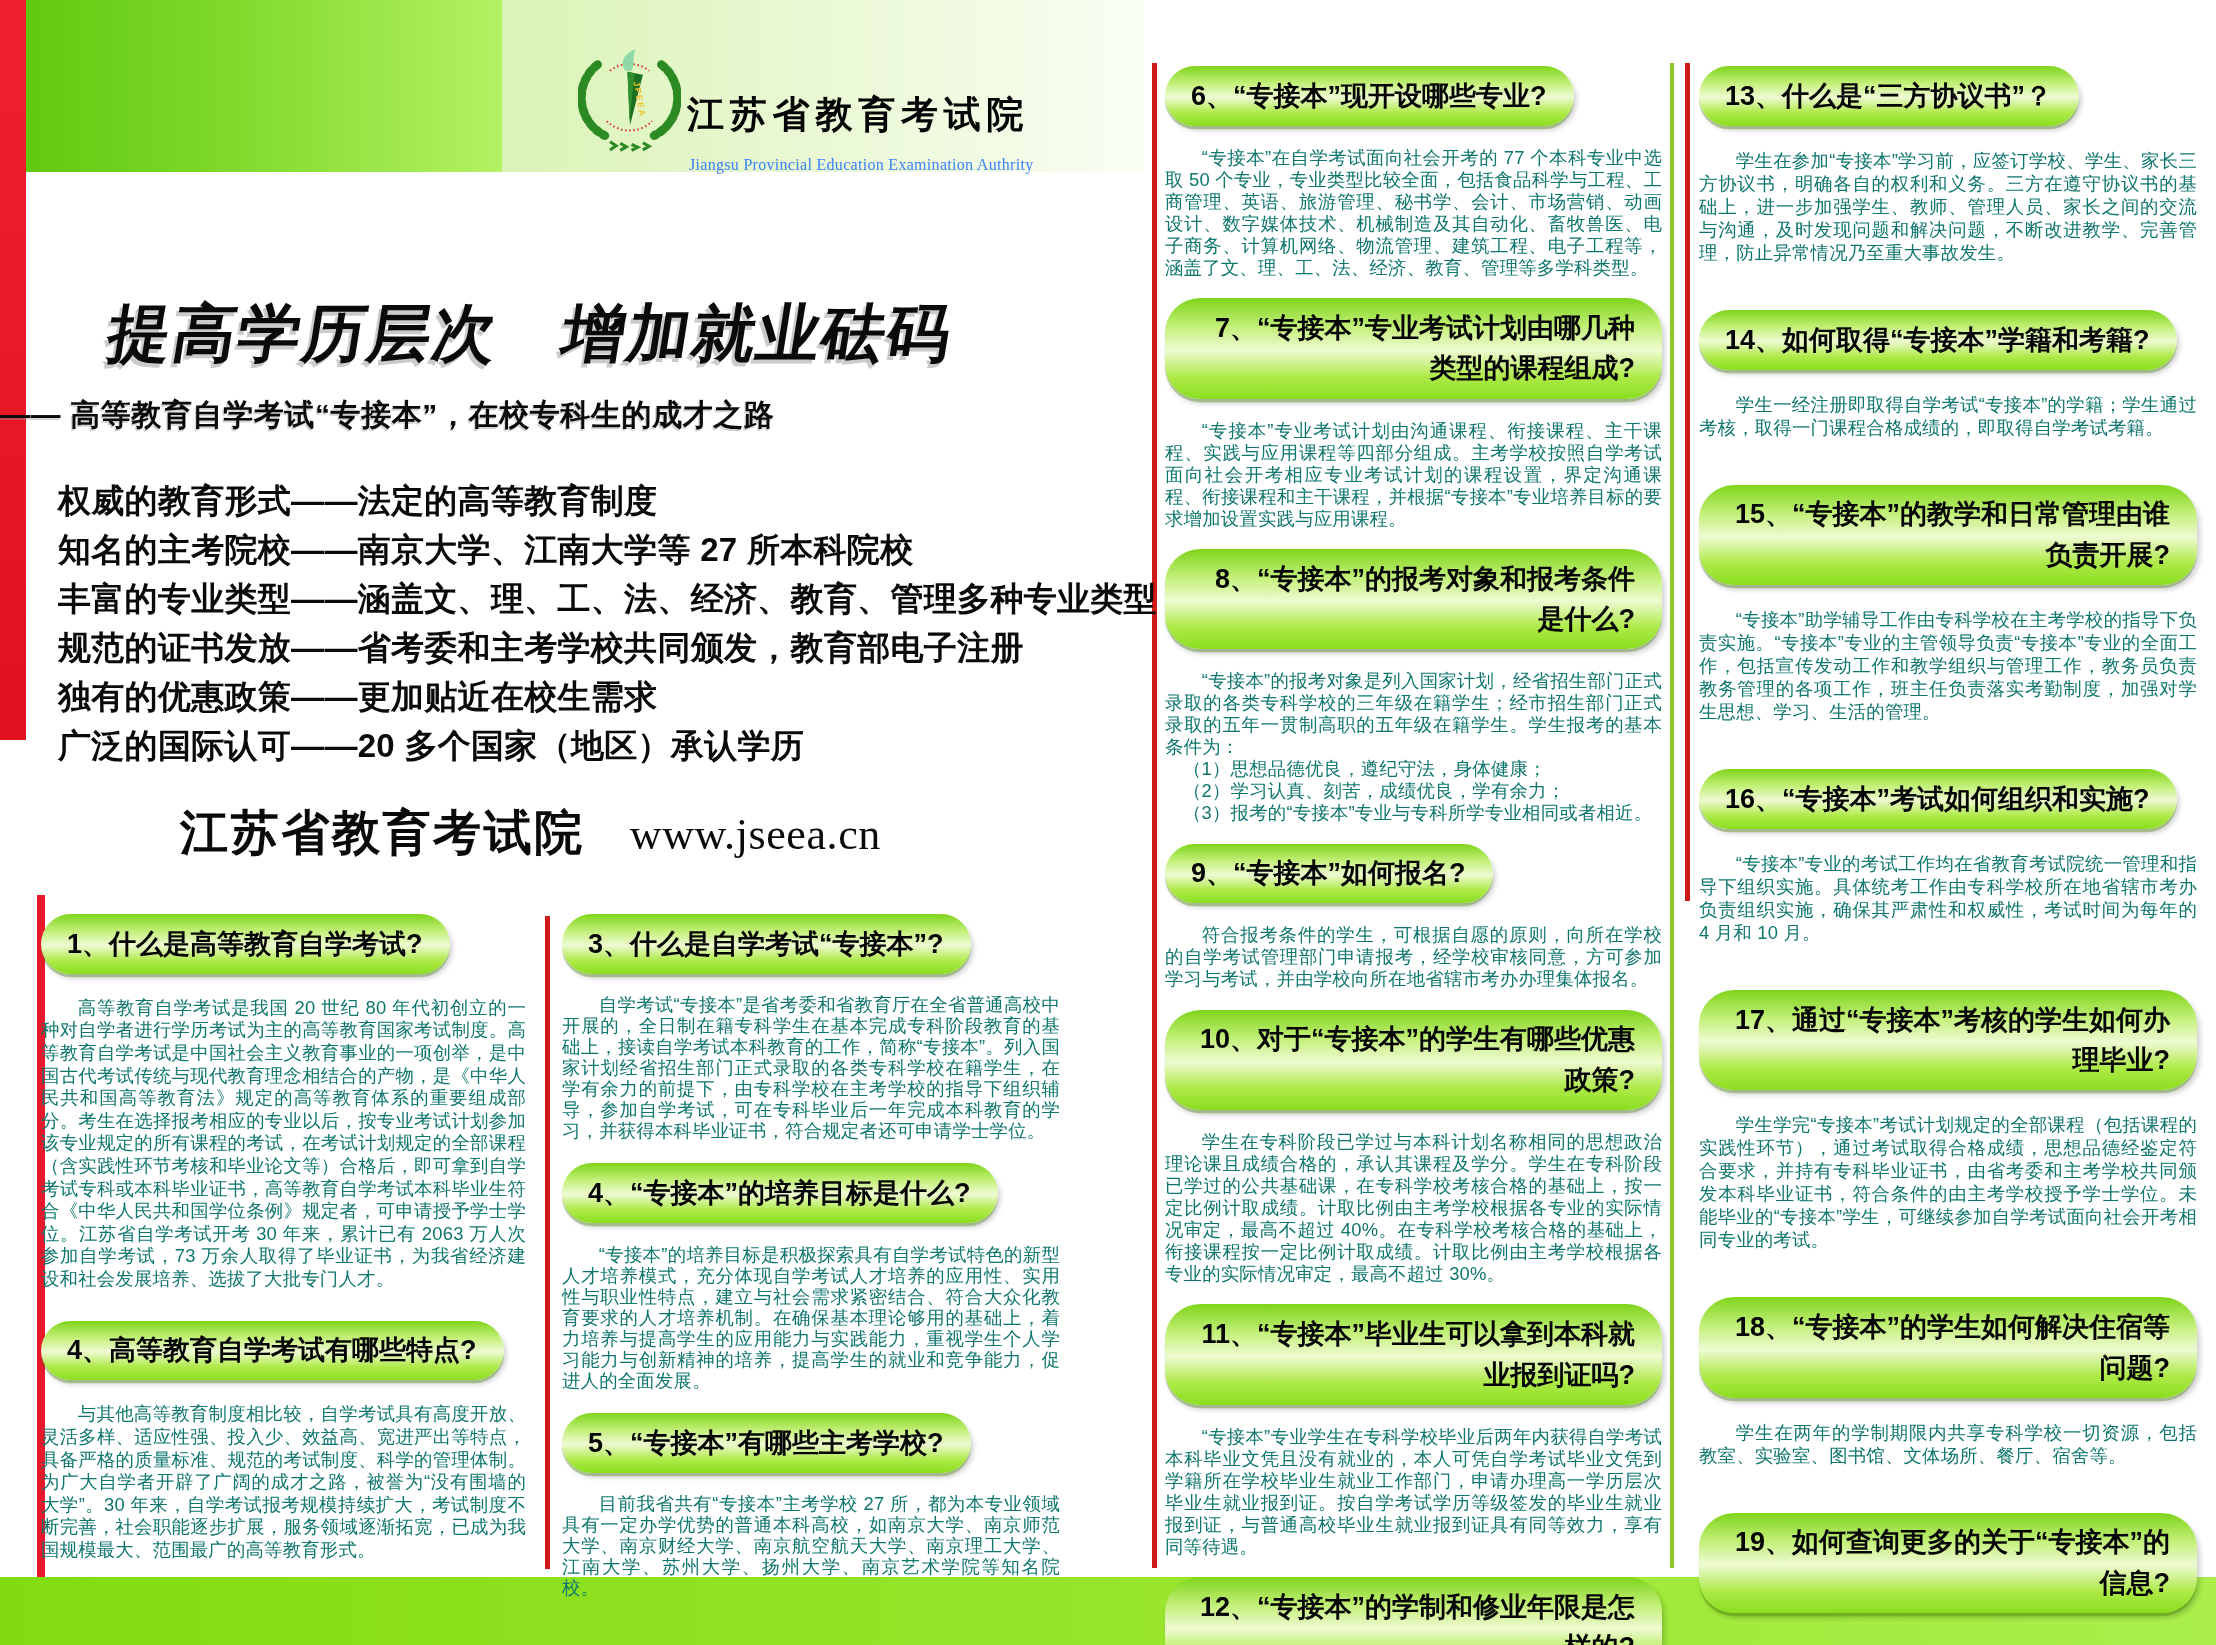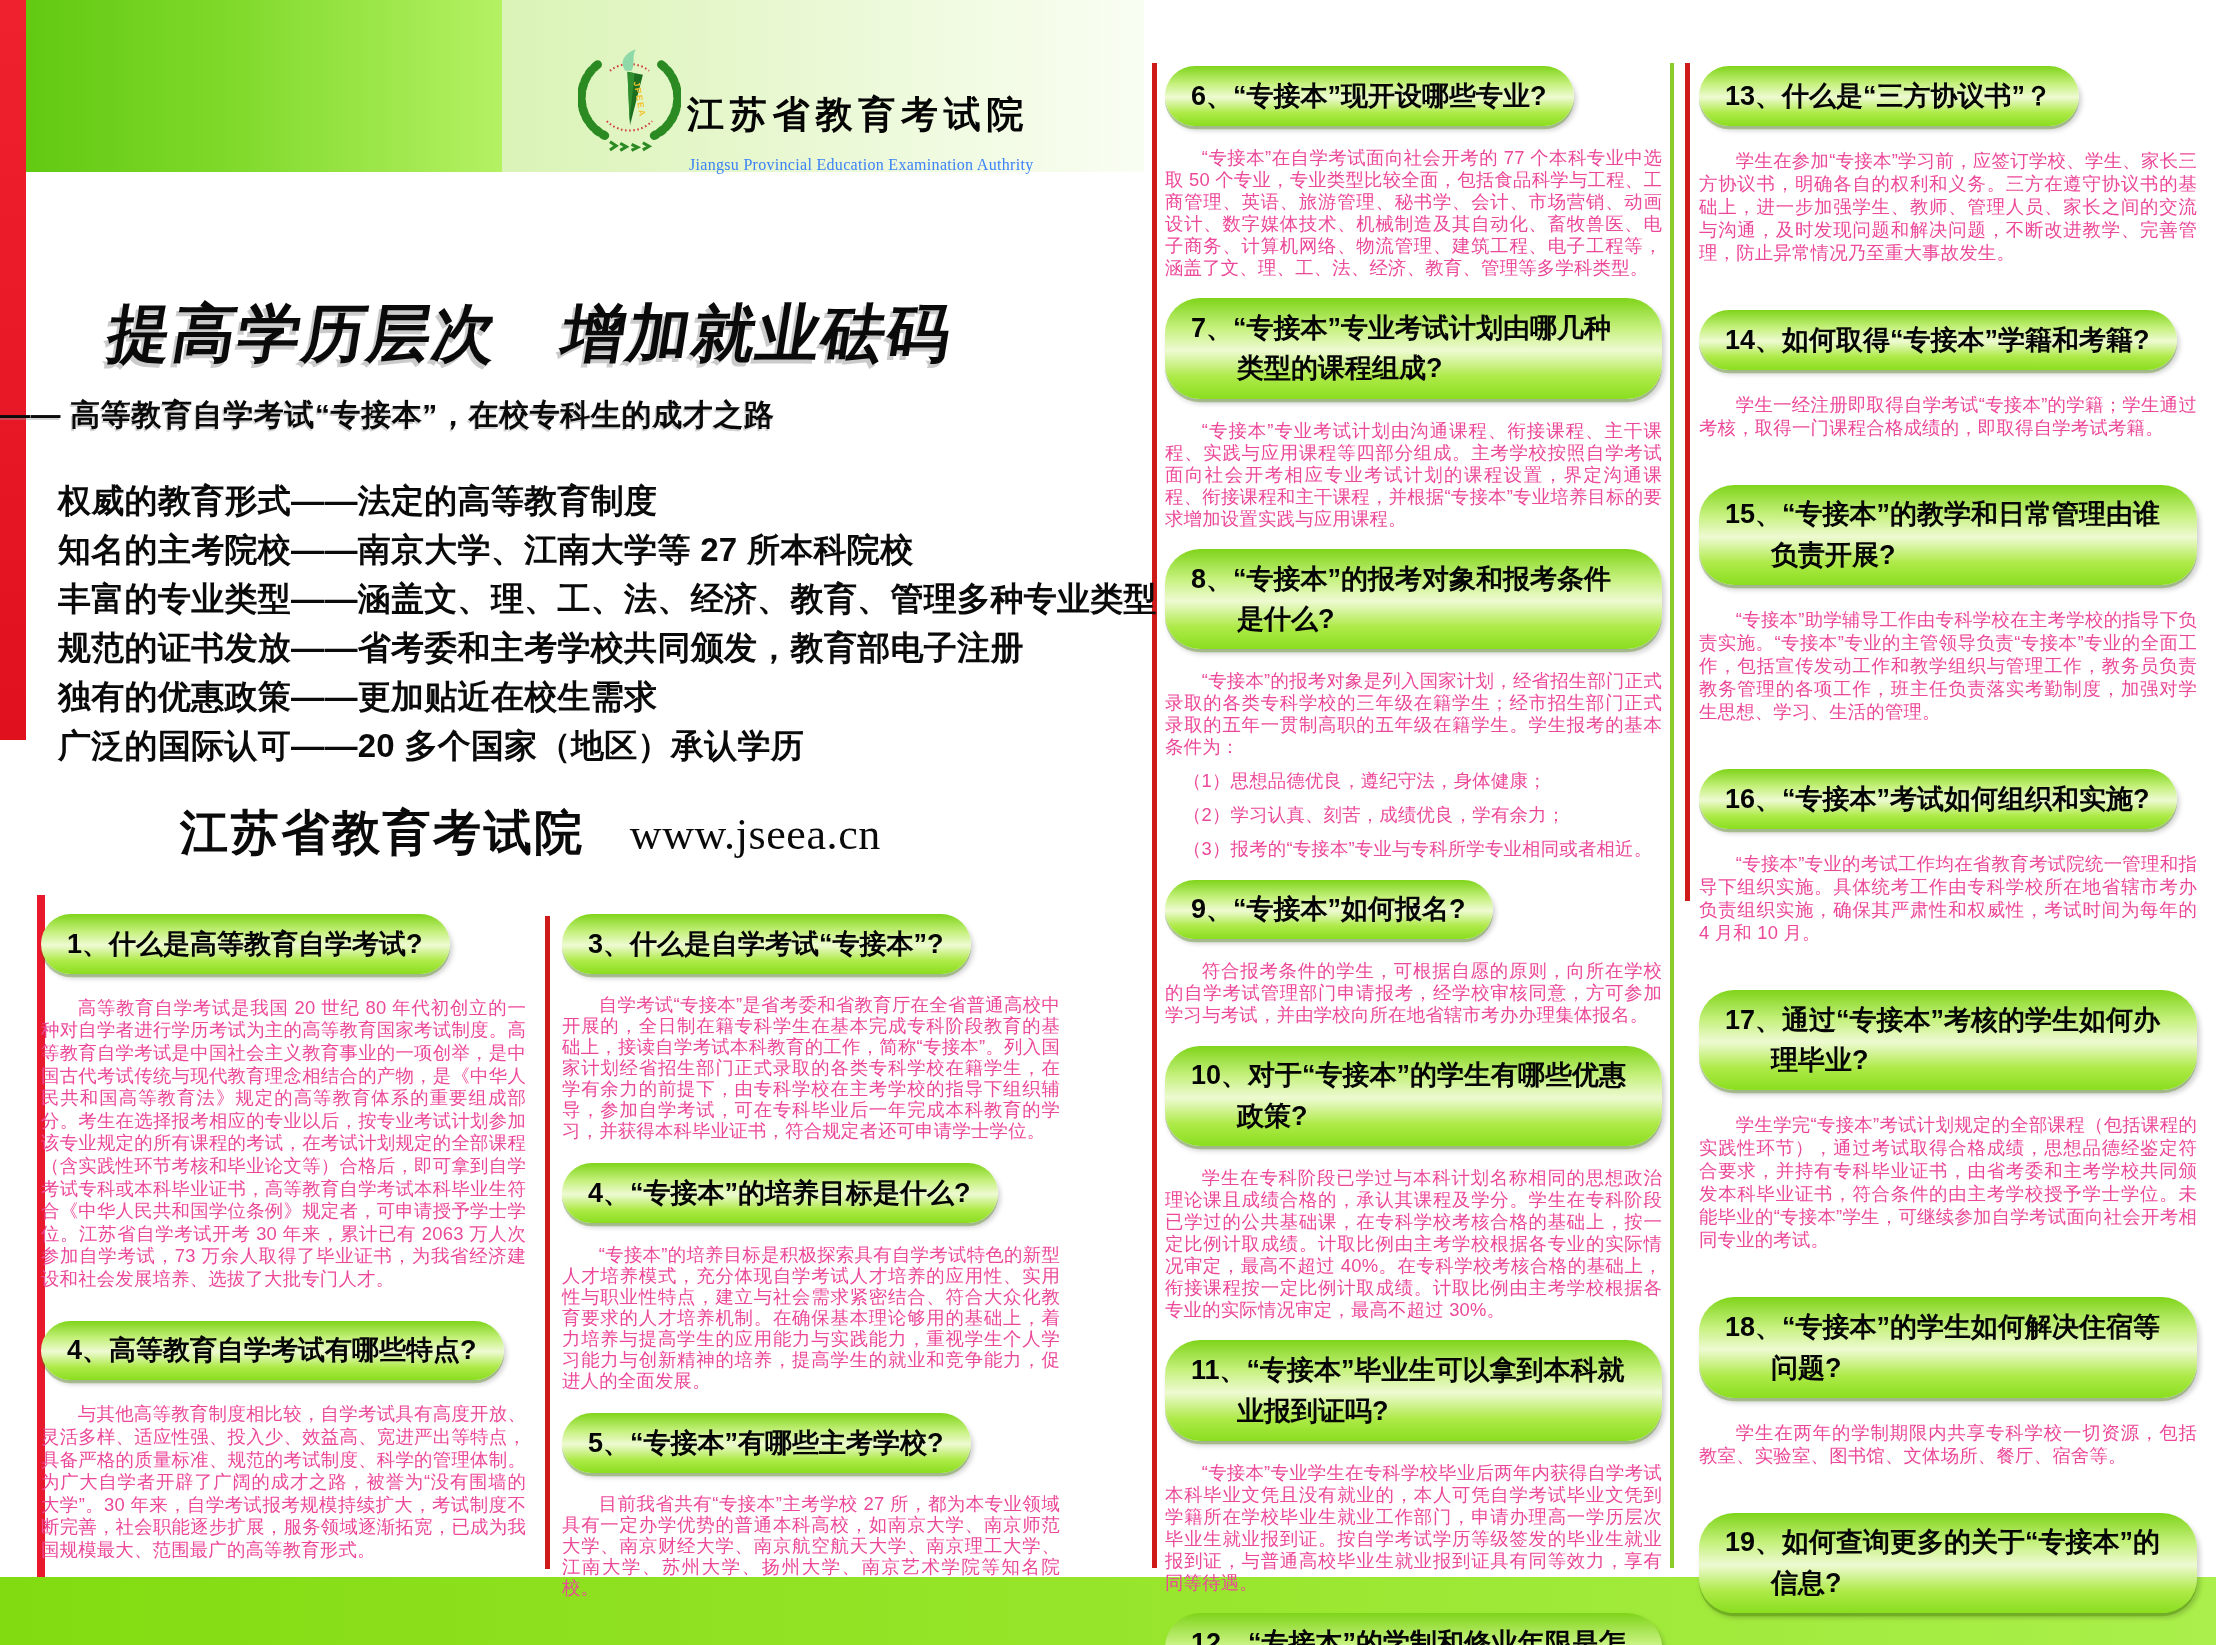--- a/index.html
+++ b/index.html
@@ -87,26 +87,27 @@
   .pill{
     width:fit-content;max-width:100%;
     box-sizing:border-box;
     background:linear-gradient(180deg,#7fd41a 0%,#c6f17e 30%,#eefad2 52%,#aeea48 78%,#8ade1f 100%);
     border-radius:35px;
     padding:9.7px 27px 9.7px 72px;
     text-indent:-46px;
     font-size:27px;font-weight:800;line-height:1.5;color:#050505;
     box-shadow:0 3.2px 0 rgba(70,130,0,0.35), 2.6px 4.5px 5.8px rgba(0,0,0,0.18);
     margin-bottom:var(--pm);
+    text-align:right;
   }
   .qbody{
-    margin:12px 0 0 0;
+    margin:0 0 0 0;
     font-size:18.4px;line-height:var(--lh);
     text-indent:2em;text-align:justify;
-    letter-spacing:0.2px;color:#ec4899;
+    letter-spacing:0.2px;color:#0f766e;
   }
   .qbody.cond{text-indent:0;padding-left:18px;}
 </style>
 </head>
 <body>
 
 <div class="band-green"></div>
 <div class="band-pale"></div>
 <div class="footer-bar"></div>
 

